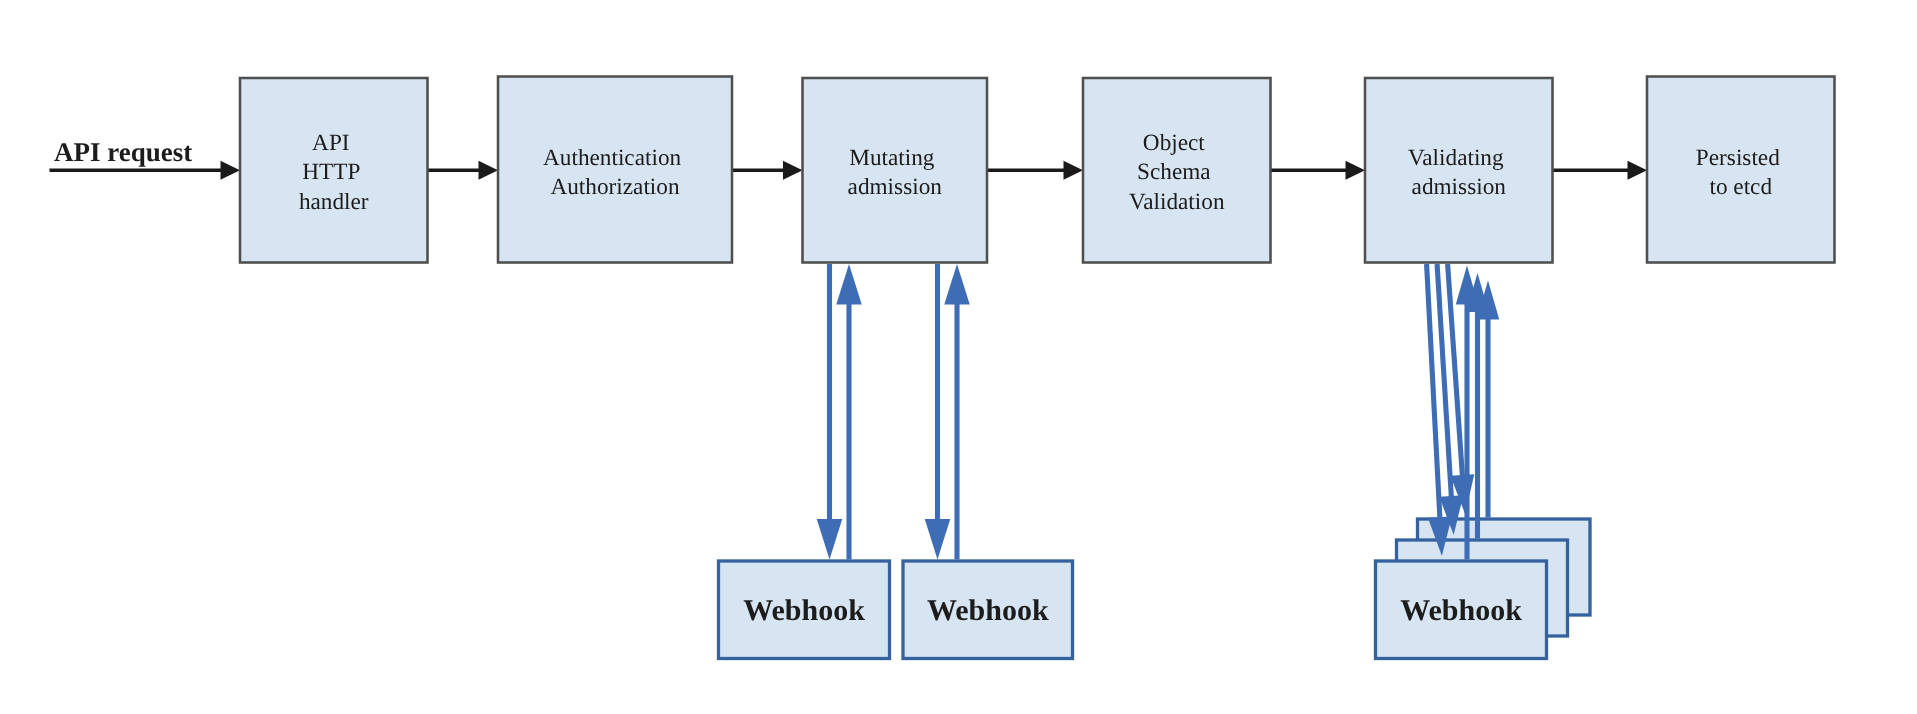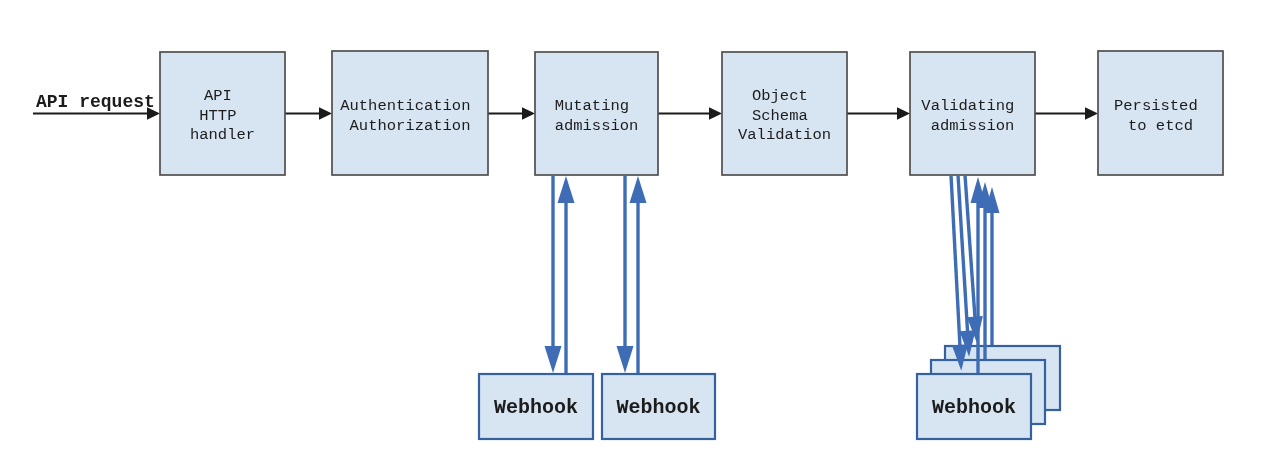--- a/index.html
+++ b/index.html
@@ -1,19 +1,19 @@
 <!DOCTYPE html>
 <html><head>
 <meta charset="utf-8">
 <style>
   html, body { margin: 0; padding: 0; background: #ffffff; }
   .stage {
     width: 1278px; height: 476px; position: relative;
     background: #ffffff; overflow: hidden;
-    font-family: Liberation Mono, monospace;
+    font-family: Liberation Serif, serif;
   }
   svg text { fill: #1c1c1c; }
   .box-label { font-size: 15.5px; text-anchor: middle; }
   .webhook-label { font-size: 20px; font-weight: 600; text-anchor: middle; }
   .entry-label { font-size: 18px; font-weight: 600; }
   .kline { stroke-width: 2.2; }
   .main-box { stroke-width: 1.7; }
   .webhook-box { stroke-width: 2.2; }
   .shaft-blue { stroke-width: 3.4; fill: none; }
 </style>

